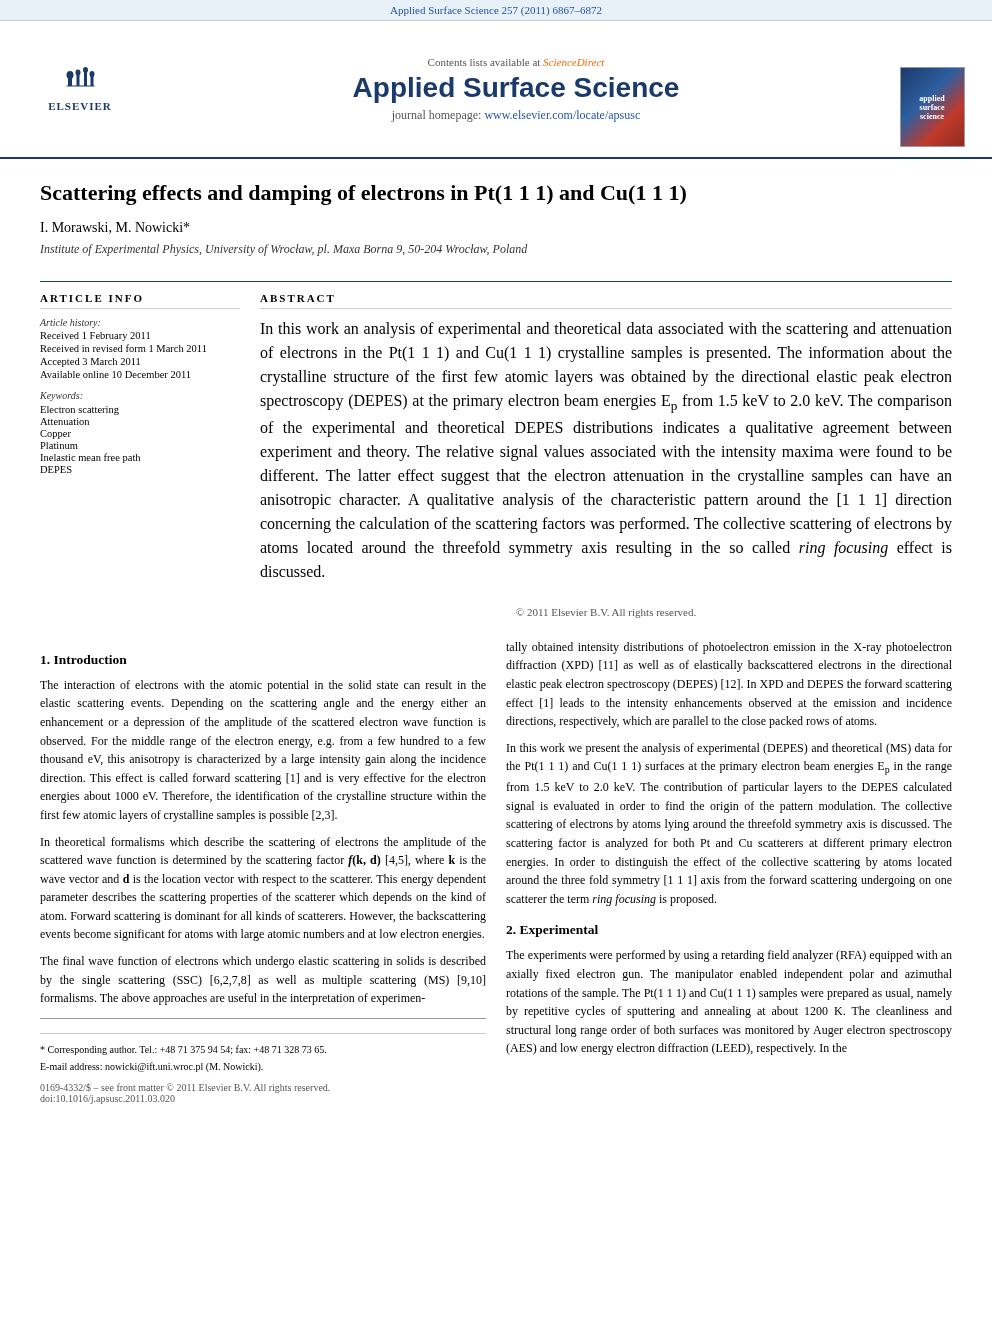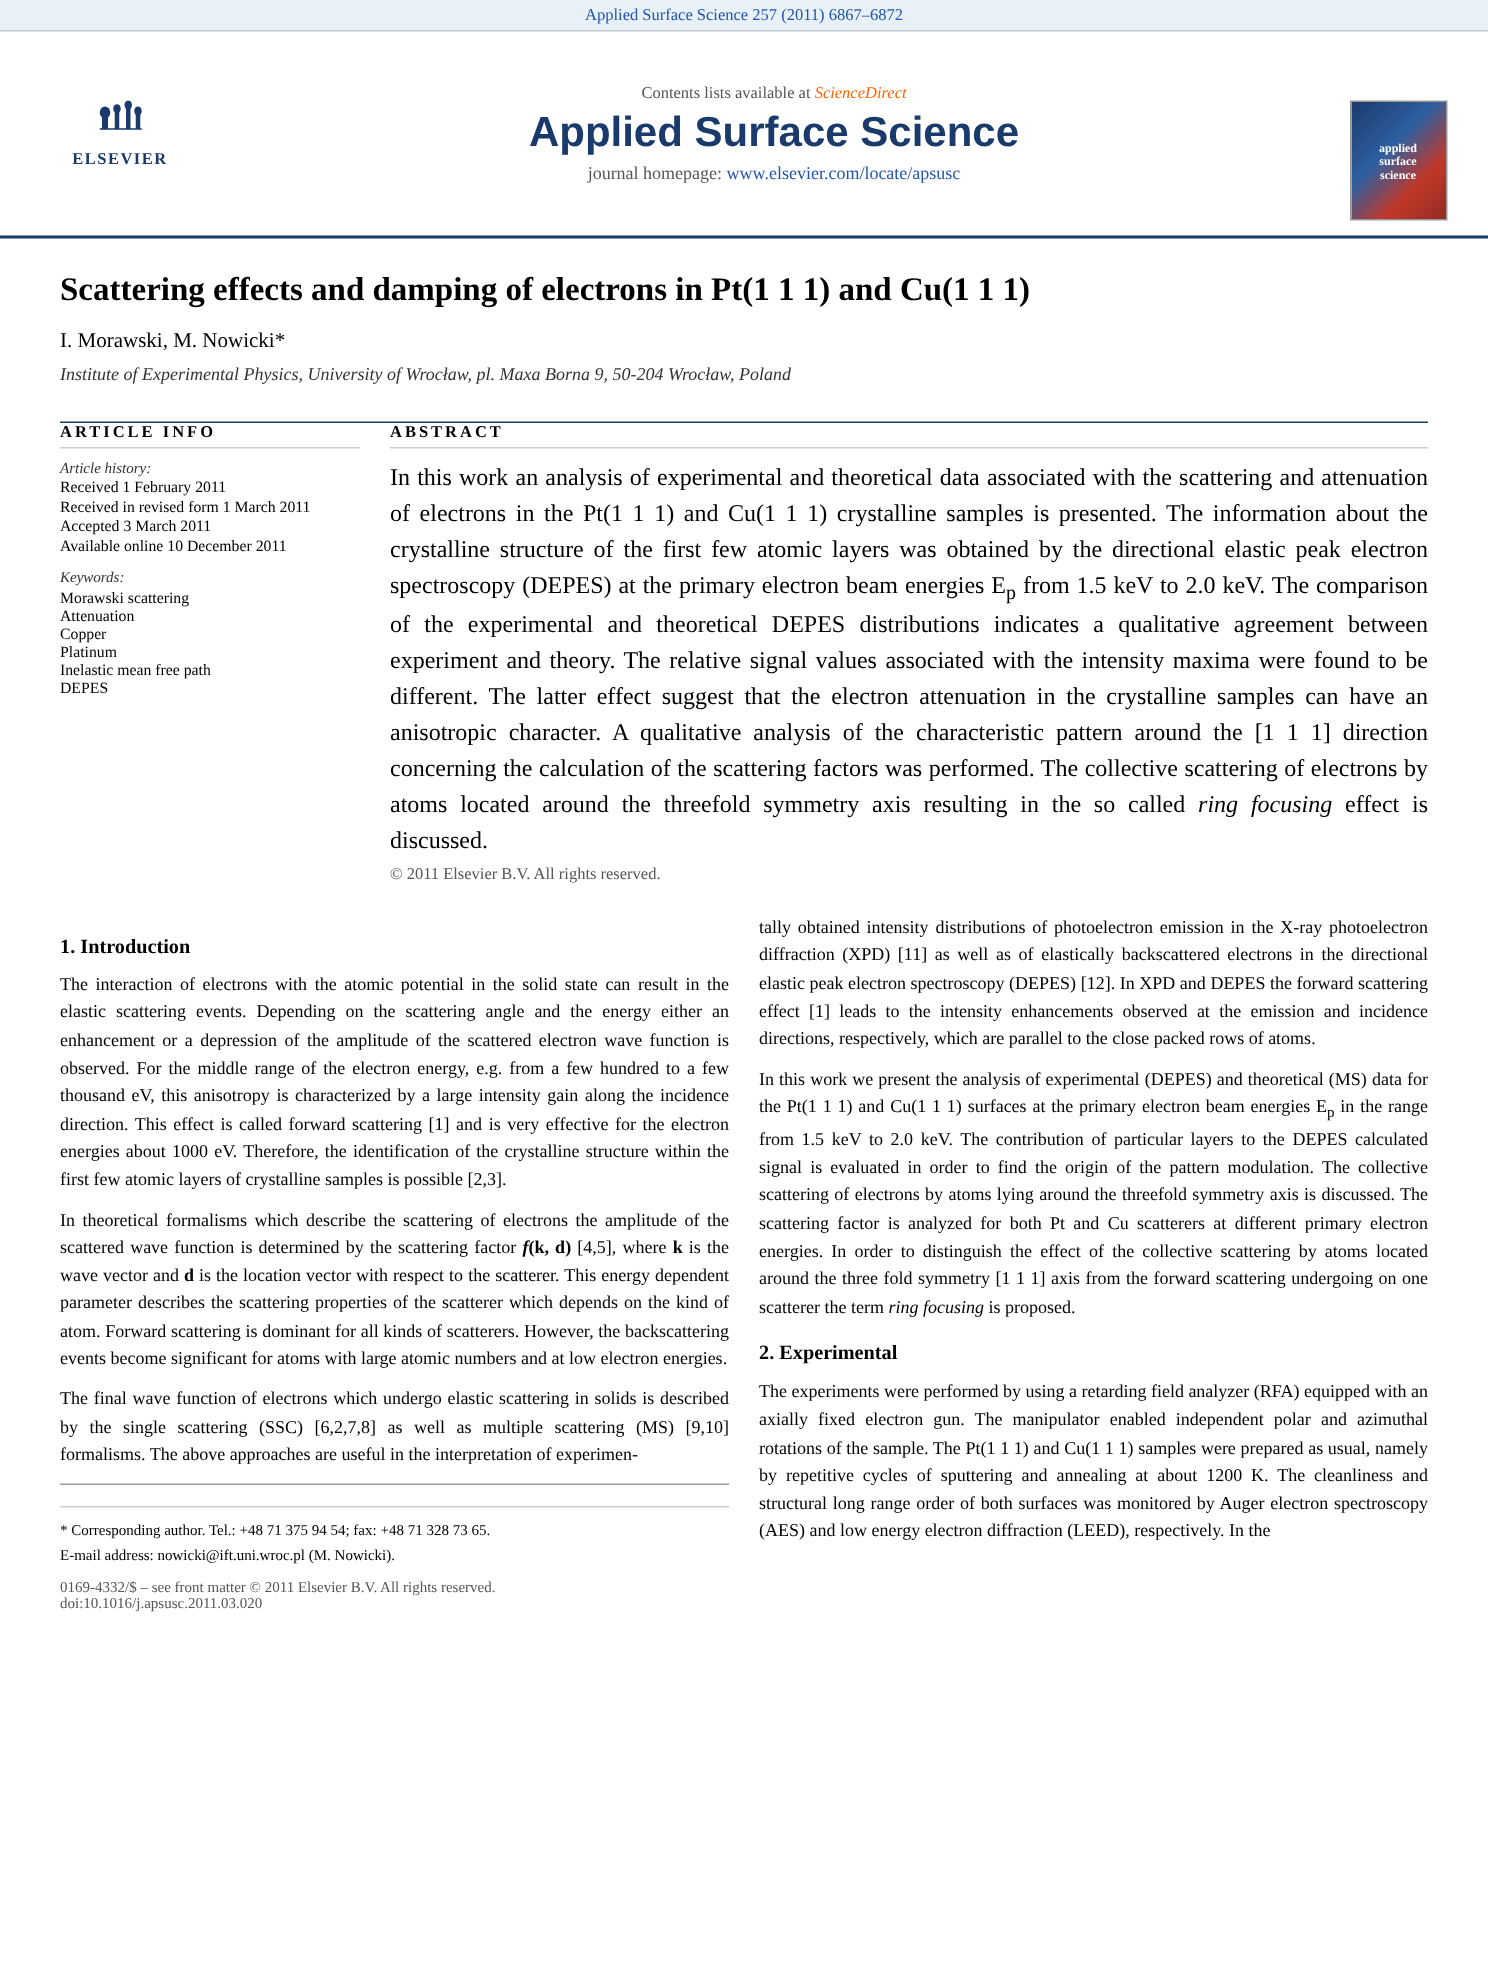--- a/index.html
+++ b/index.html
@@ -126,20 +126,21 @@
       color: #333;
       margin-bottom: 24px;
     }
 
     
     .two-col {
       display: flex;
       gap: 20px;
       margin-bottom: 20px;
       border-top: 1px solid #1a3a6b;
+      padding-top: 10px;
     }
     .article-info-col {
       width: 200px;
       min-width: 200px;
     }
     .abstract-col {
       flex: 1;
     }
 
     .col-header {
@@ -186,22 +187,22 @@
     .abstract-text {
       font-size: 16px;
       line-height: 1.5;
       text-align: justify;
       color: #000;
     }
 
     .copyright-line {
       font-size: 11px;
       color: #555;
-      text-align: left;
-      margin-top: 4px;
+      text-align: center;
+      margin-top: 22px;
     }
 
     
     .body-columns {
       display: flex;
       gap: 20px;
       margin-top: 10px;
     }
     .body-col {
       flex: 1;
@@ -322,21 +323,21 @@
       <div class="article-history">
         <span class="label">Article history:</span>
         <div class="item">Received 1 February 2011</div>
         <div class="item">Received in revised form 1 March 2011</div>
         <div class="item">Accepted 3 March 2011</div>
         <div class="item">Available online 10 December 2011</div>
       </div>
 
       <div class="keywords-section">
         <span class="kw-label">Keywords:</span>
-        <span class="kw-item">Morawski scattering</span>
+        <span class="kw-item">Electron scattering</span>
         <span class="kw-item">Attenuation</span>
         <span class="kw-item">Copper</span>
         <span class="kw-item">Platinum</span>
         <span class="kw-item">Inelastic mean free path</span>
         <span class="kw-item">DEPES</span>
       </div>
     </div>
 
     <div class="abstract-col">
       <div class="col-header">ABSTRACT</div>

